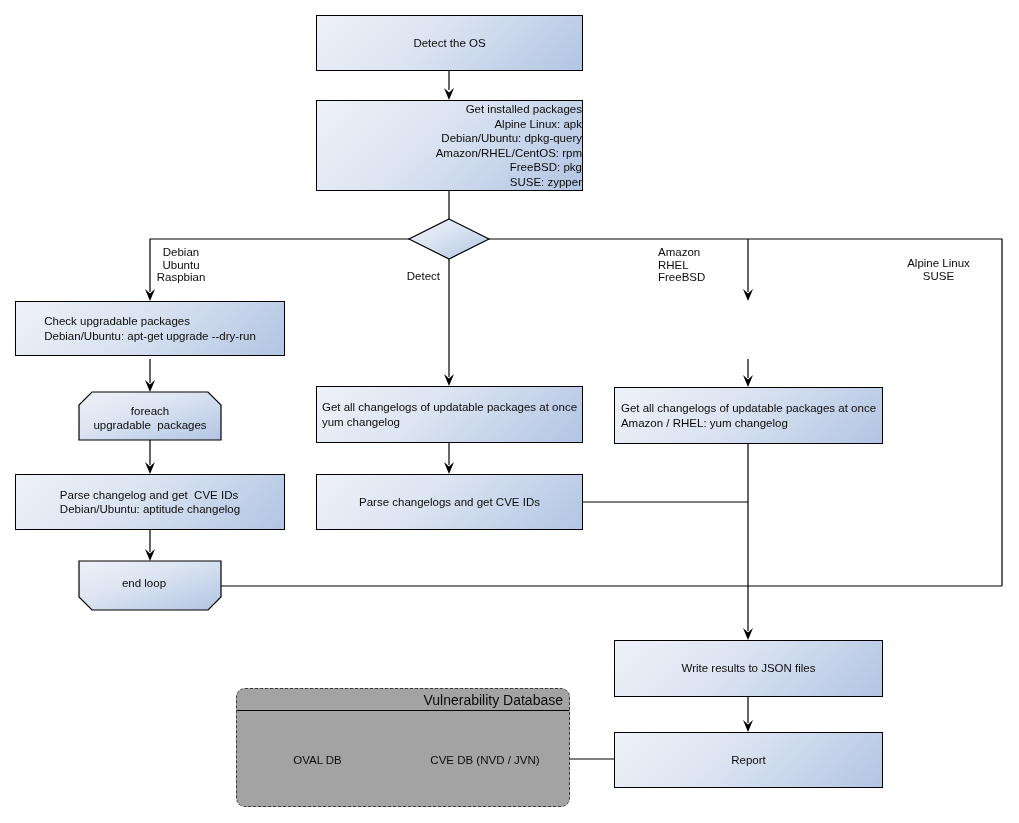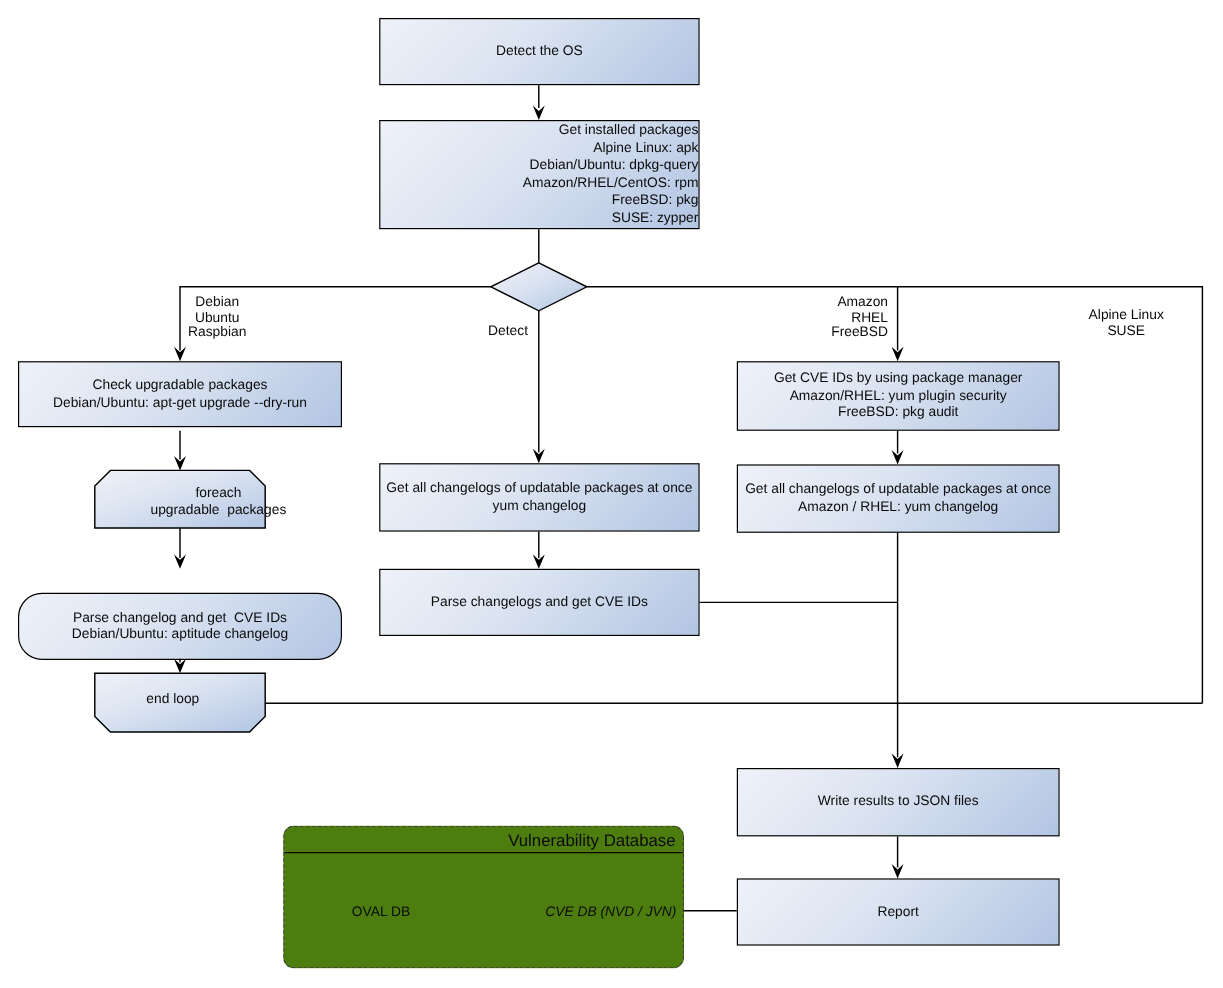--- a/index.html
+++ b/index.html
@@ -8,33 +8,33 @@
     font-family:"Liberation Sans", sans-serif;color:#000;overflow:hidden;
   }
   #wires{position:absolute;left:0;top:0;width:1019px;height:823px;}
   .node{
     position:absolute;border:1px solid #000;
     background:linear-gradient(135deg,#eef1f8 0%,#dde5f2 40%,#b2c5e3 100%);
     box-sizing:border-box;
   }
   .txt{
     position:absolute;inset:0;display:flex;align-items:center;justify-content:center;
-    text-align:center;white-space:pre;font-size:11.5px;line-height:14.5px;color:#0b0b0b;
+    text-align:left;white-space:pre;font-size:11.5px;line-height:14.5px;color:#0b0b0b;
   }
   .txt.align-right{justify-content:flex-end;text-align:right;}
   .freelabel{
     position:absolute;font-size:11.5px;line-height:12.5px;white-space:pre;color:#0b0b0b;
   }
   .shape-label{
     position:absolute;display:flex;align-items:center;justify-content:center;
     text-align:center;white-space:pre;font-size:11.5px;line-height:14px;color:#0b0b0b;
   }
   #dbframe{
     position:absolute;left:236px;top:688px;width:334px;height:119px;
-    border:1.5px dashed #3a3a3a;border-radius:9px;background:#4d7c0f;box-sizing:border-box;
+    border:1.5px dashed #3a3a3a;border-radius:9px;background:#a3a3a3;box-sizing:border-box;
   }
   #dbframe .frame-title{
     position:absolute;top:3px;right:6px;font-size:14px;color:#0b0b0b;white-space:pre;
   }
   #dbframe .frame-sep{
     position:absolute;top:21px;left:0;right:0;border-top:1px solid #000;
   }
   .cyl-label{
     position:absolute;display:flex;align-items:center;justify-content:center;
     text-align:right;font-size:11.5px;color:#0b0b0b;white-space:pre;
@@ -103,68 +103,63 @@
 Amazon/RHEL/CentOS: rpm
 FreeBSD: pkg
 SUSE: zypper</div>
   </div>
 
   <div class="node" style="left:15px;top:301px;width:270px;height:55px;">
     <div class="txt">Check upgradable packages
 Debian/Ubuntu: apt-get upgrade --dry-run</div>
   </div>
 
-  <div class="node" style="left:614px;top:301px;width:269px;height:58px;">
-    <div class="txt">Get CVE IDs by using package manager
-Amazon/RHEL: yum plugin security
-FreeBSD: pkg audit</div>
-  </div>
 
   <div class="node" style="left:316px;top:386px;width:267px;height:57px;">
     <div class="txt">Get all changelogs of updatable packages at once
 yum changelog</div>
   </div>
 
   <div class="node" style="left:614px;top:387px;width:269px;height:57px;">
     <div class="txt">Get all changelogs of updatable packages at once
 Amazon / RHEL: yum changelog</div>
   </div>
 
-  <div class="node" style="left:15px;top:494px;width:270px;height:56px;border-radius:20px;">
+  <div class="node" style="left:15px;top:474px;width:270px;height:56px;">
     <div class="txt">Parse changelog and get  CVE IDs
 Debian/Ubuntu: aptitude changelog</div>
   </div>
 
   <div class="node" style="left:316px;top:474px;width:267px;height:56px;">
     <div class="txt">Parse changelogs and get CVE IDs</div>
   </div>
 
   <div class="node" style="left:614px;top:732px;width:269px;height:56px;">
     <div class="txt">Report</div>
   </div>
 
   <div class="node" style="left:614px;top:640px;width:269px;height:57px;">
     <div class="txt">Write results to JSON files</div>
   </div>
 
-  <div class="shape-label" style="left:79px;top:392px;width:142px;height:51px;padding-left:32px;">foreach
+  <div class="shape-label" style="left:79px;top:392px;width:142px;height:51px;">foreach
 upgradable  packages</div>
   <div class="shape-label" style="left:79px;top:561px;width:130px;height:44px;">end loop</div>
 
   <div class="freelabel" style="left:140px;top:246px;width:82px;text-align:center;">Debian
 Ubuntu
 Raspbian</div>
   <div class="freelabel" style="left:378px;top:270px;width:62px;text-align:right;">Detect</div>
-  <div class="freelabel" style="left:658px;top:246px;width:82px;text-align:right;">Amazon
+  <div class="freelabel" style="left:658px;top:246px;width:82px;text-align:left;">Amazon
 RHEL
 FreeBSD</div>
   <div class="freelabel" style="left:890px;top:257px;width:97px;text-align:center;">Alpine Linux
 SUSE</div>
 
   <div id="dbframe">
     <div class="frame-title">Vulnerability Database</div>
     <div class="frame-sep"></div>
   </div>
 
   <div class="cyl-label" style="left:248px;top:748px;width:139px;height:24px;">OVAL DB</div>
-  <div class="cyl-label" style="left:441px;top:748px;width:136px;height:24px;font-style:italic;">CVE DB (NVD / JVN)</div>
+  <div class="cyl-label" style="left:417px;top:748px;width:136px;height:24px;">CVE DB (NVD / JVN)</div>
 
 </div>
 
 </body></html>

